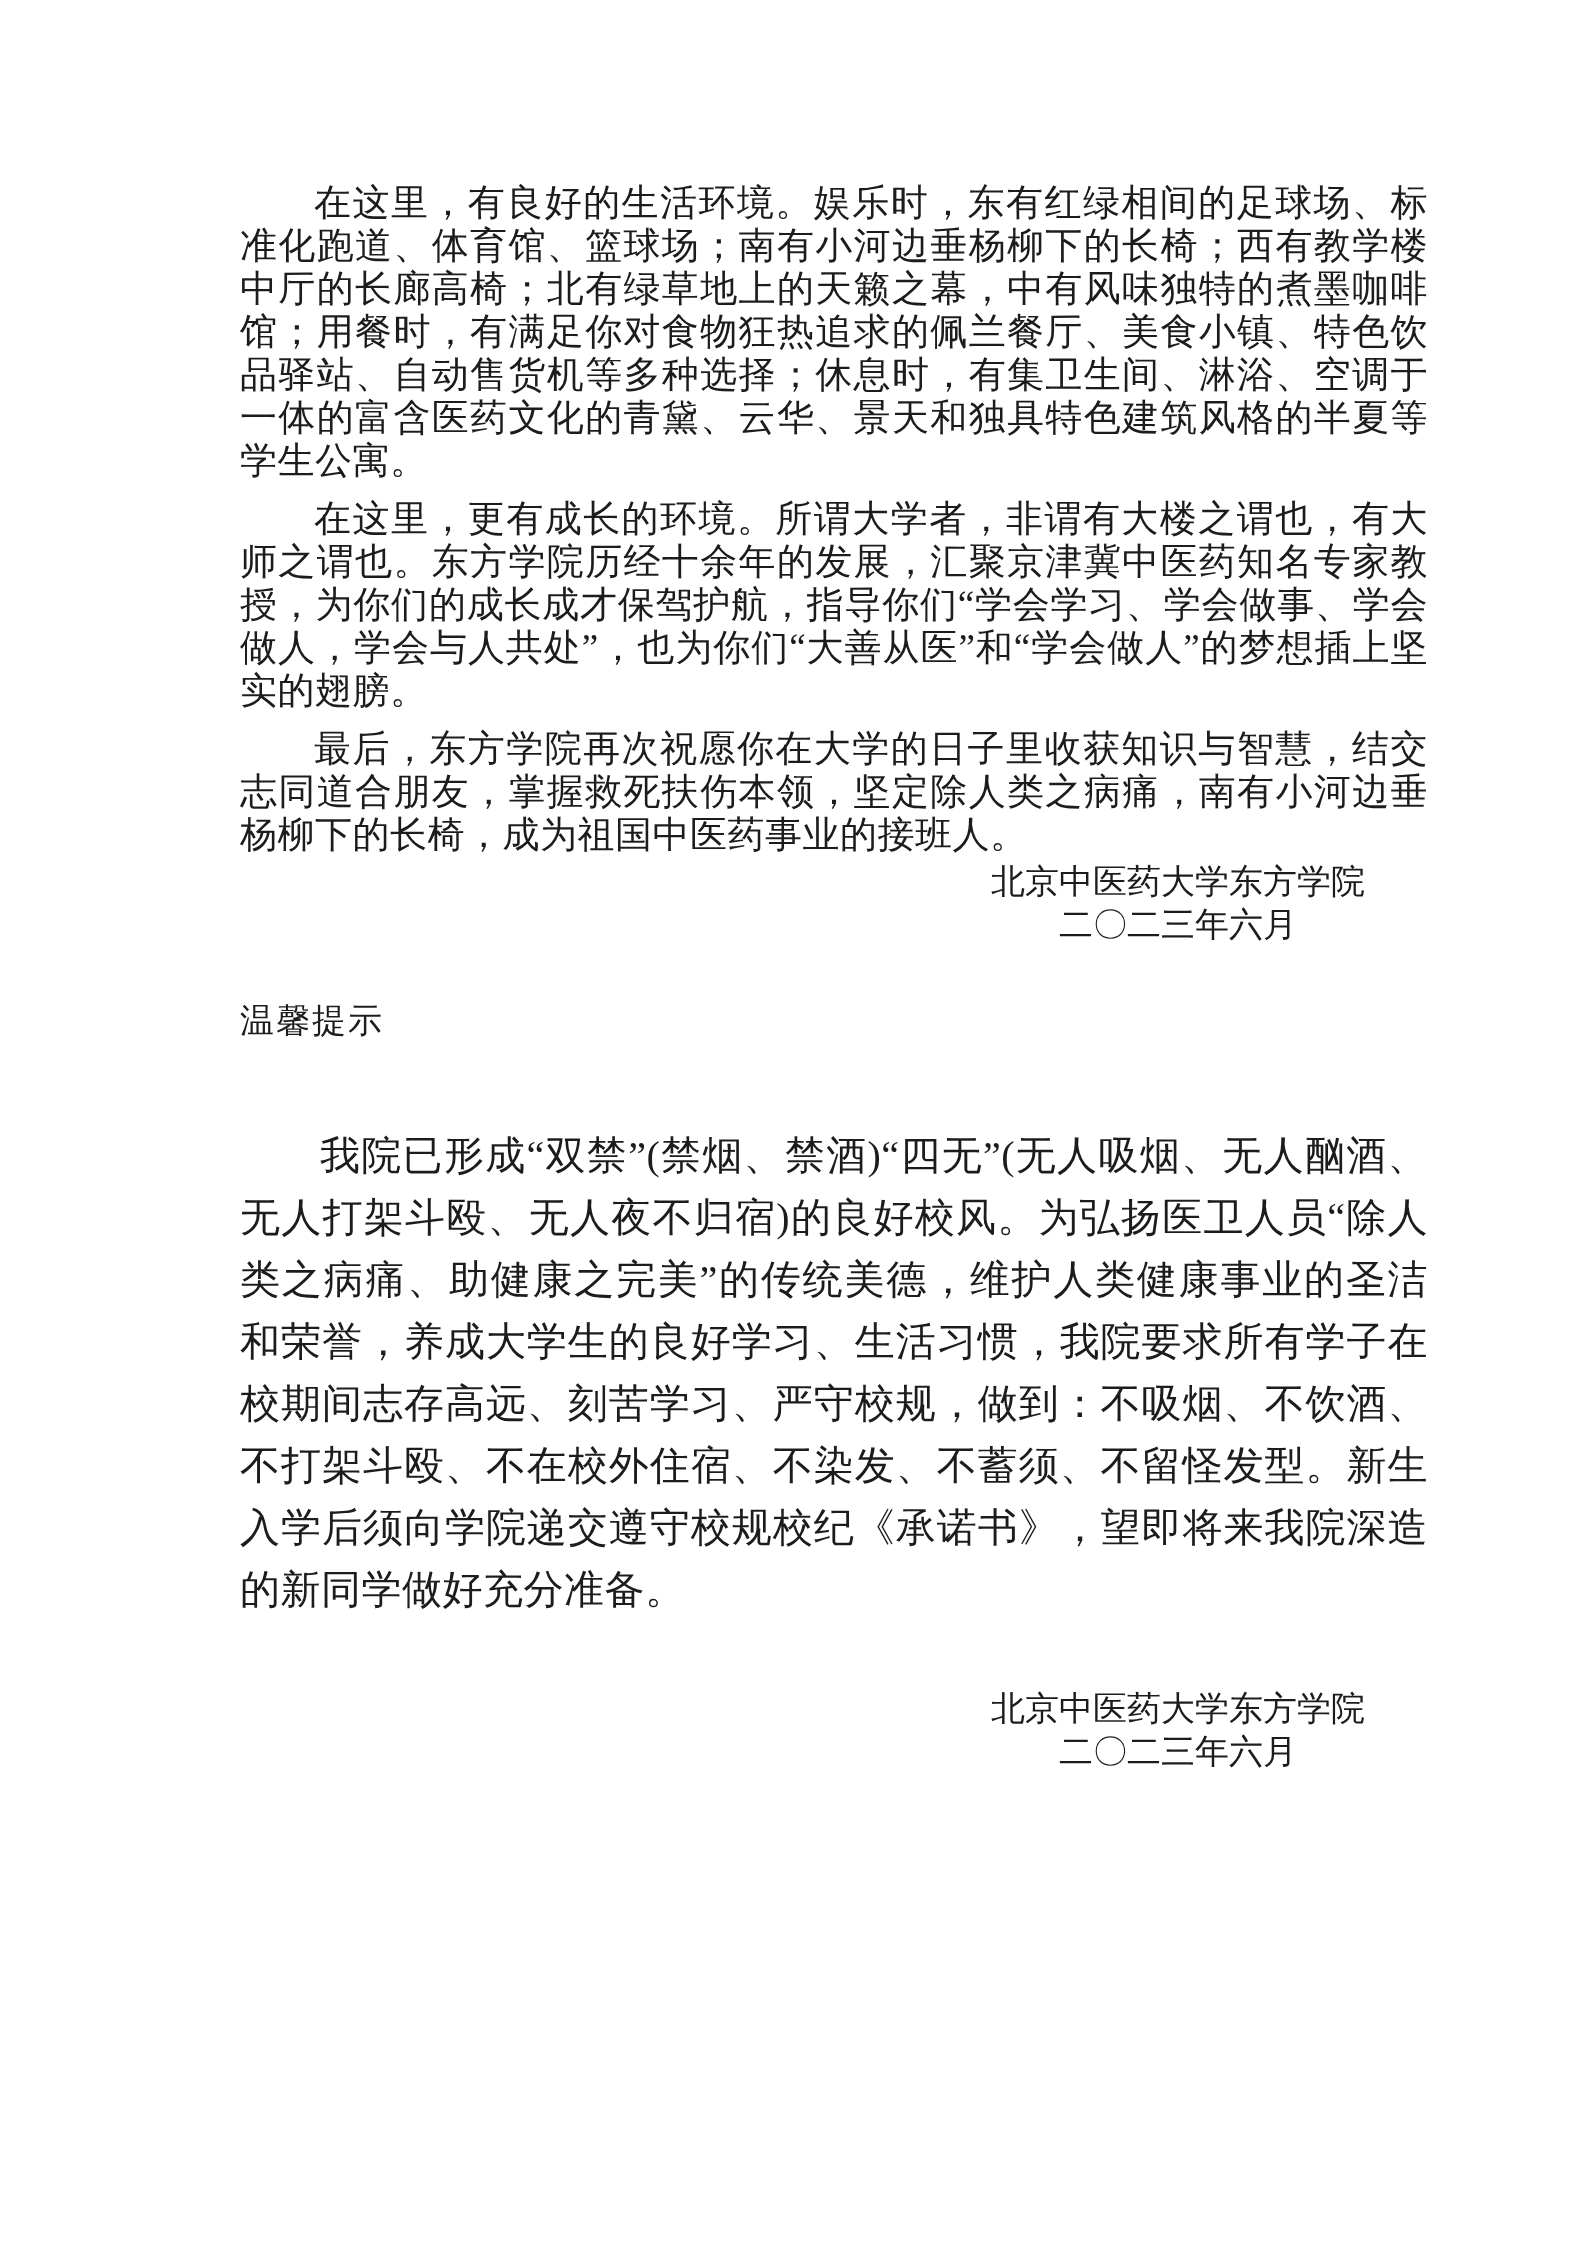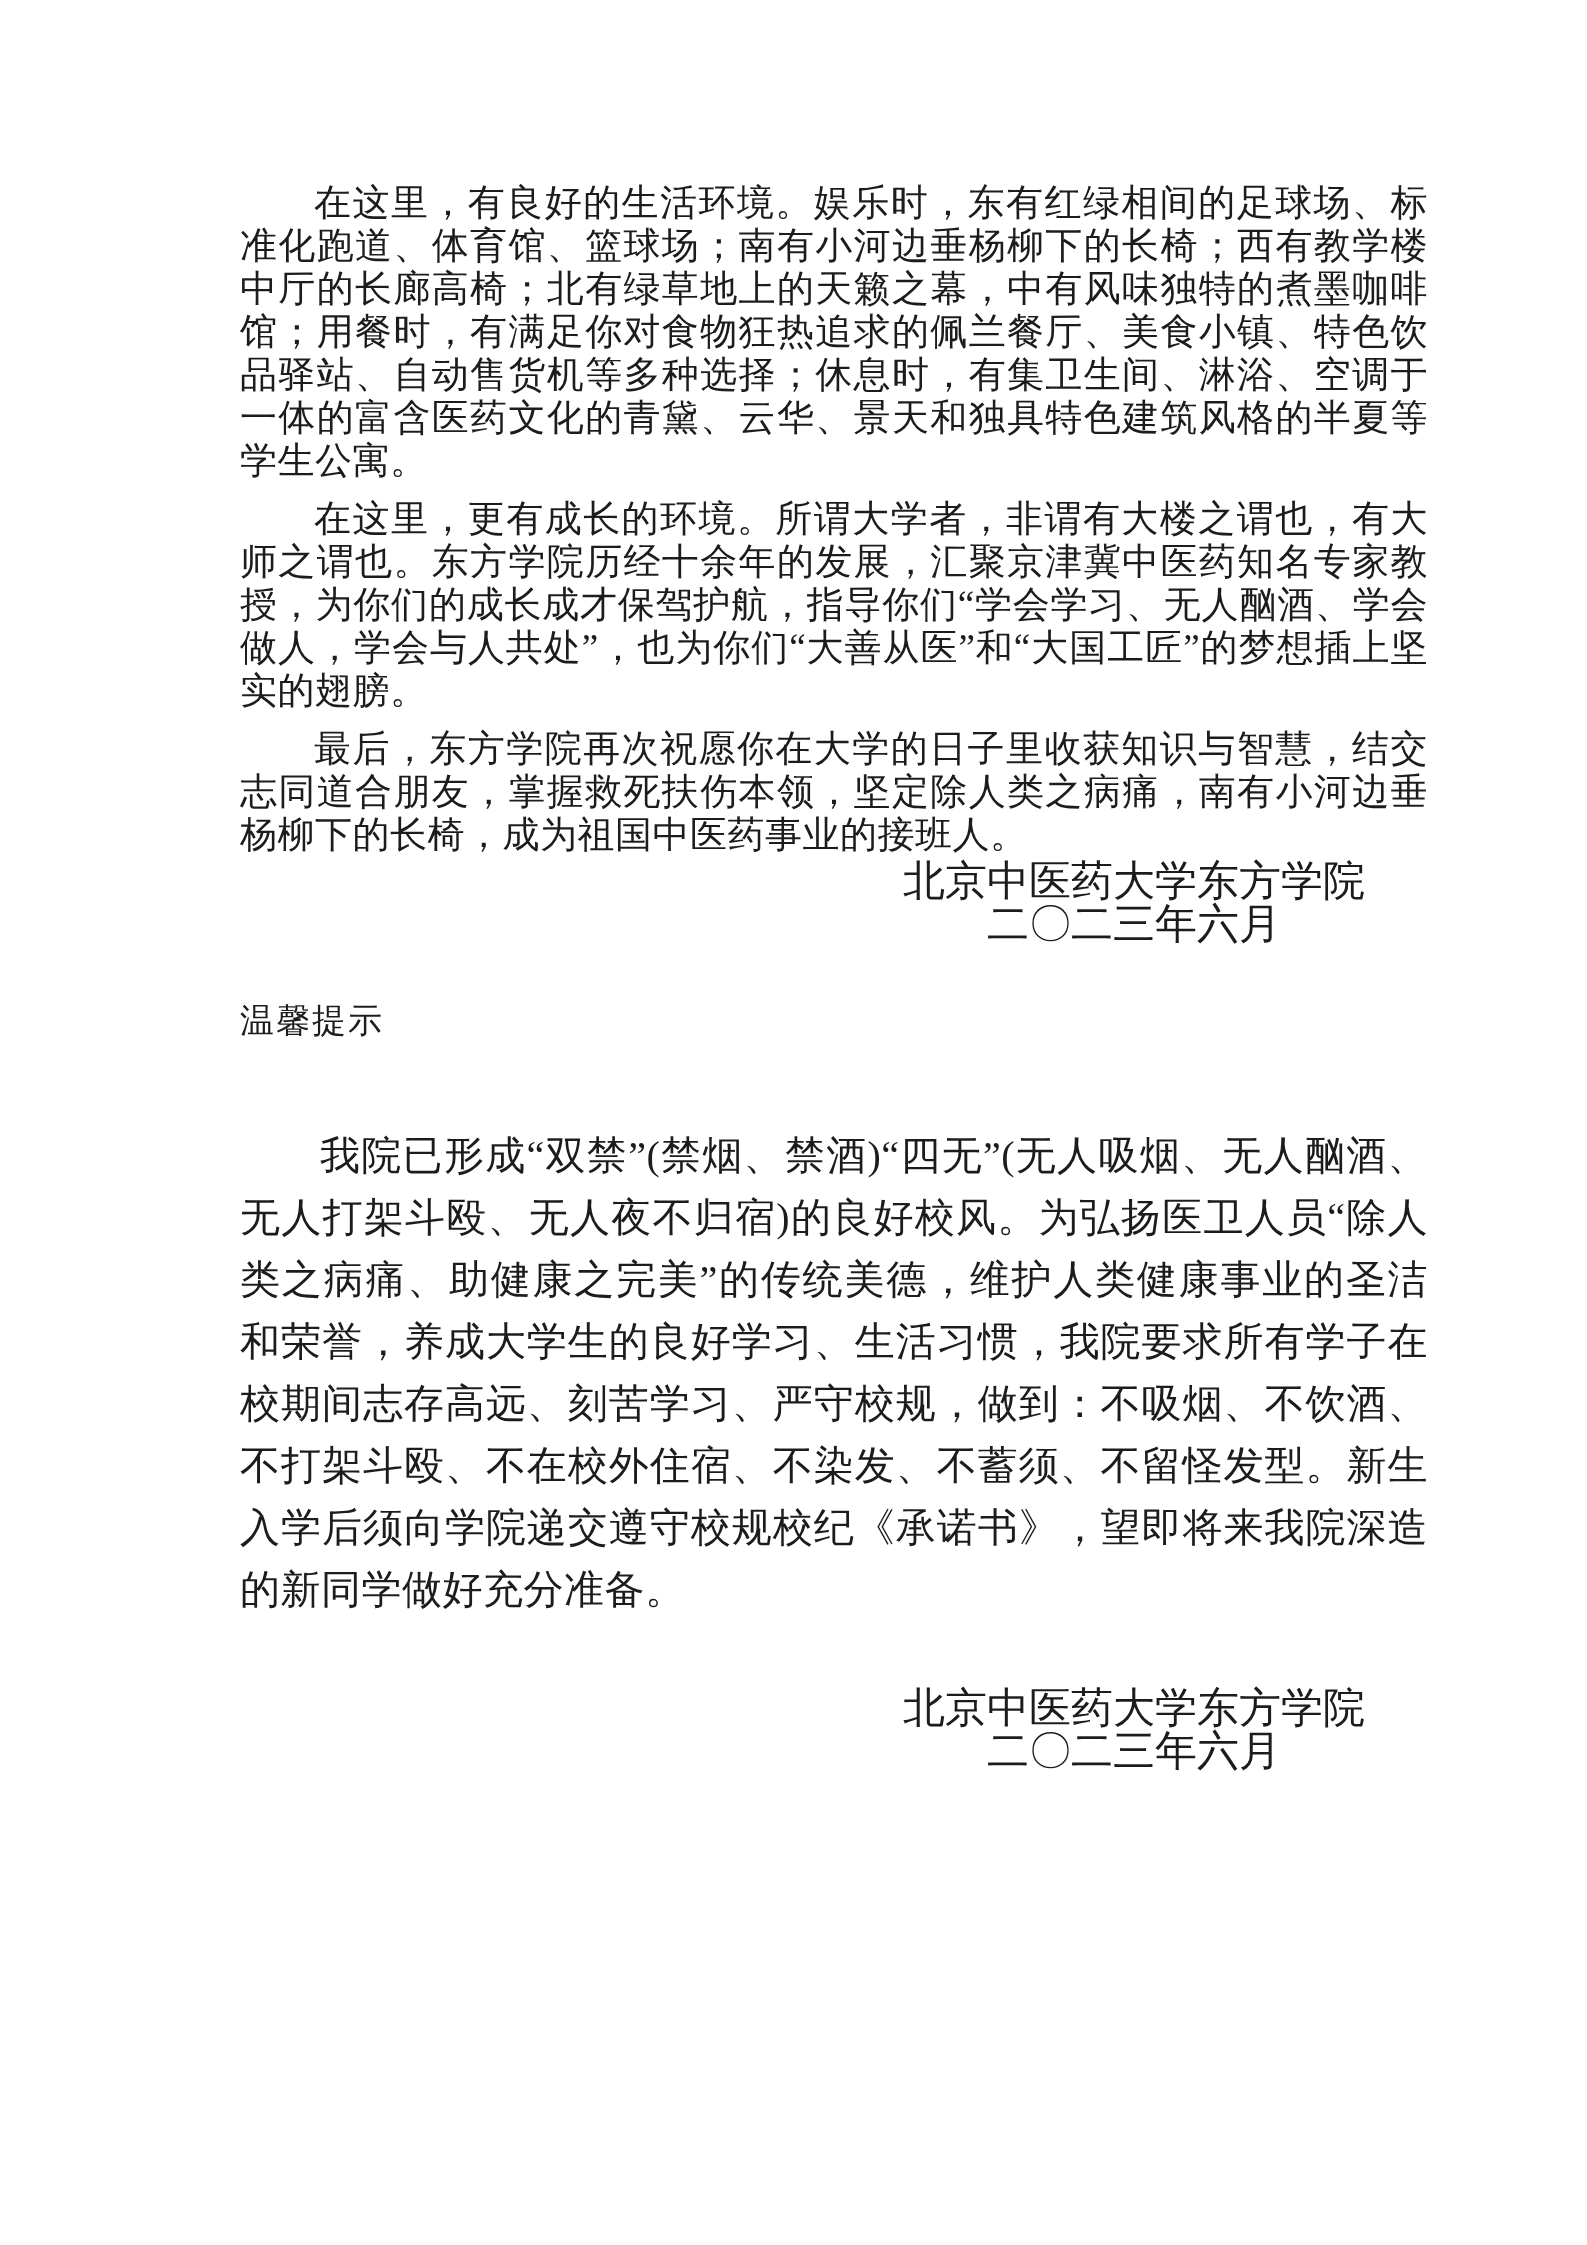--- a/index.html
+++ b/index.html
@@ -28,21 +28,21 @@
     text-align: justify;
     letter-spacing: 0.5px;
   }
   .letter-para:last-child {
     margin-bottom: 4px;
   }
   
   .sig {
     text-align: right;
     padding-right: 63px;
-    font-size: 42px;
+    font-size: 34px;
     line-height: 43px;
   }
   .sig-inner {
     display: inline-block;
     text-align: center;
   }
   .sig-name {
     display: block;
     white-space: nowrap;
   }
@@ -71,21 +71,21 @@
   }
 </style>
 </head>
 <body>
 
 <div class="sheet">
 
   <section>
     <div>
         <p class="letter-para">在这里，有良好的生活环境。娱乐时，东有红绿相间的足球场、标准化跑道、体育馆、篮球场；南有小河边垂杨柳下的长椅；西有教学楼中厅的长廊高椅；北有绿草地上的天籁之幕，中有风味独特的煮墨咖啡馆；用餐时，有满足你对食物狂热追求的佩兰餐厅、美食小镇、特色饮品驿站、自动售货机等多种选择；休息时，有集卫生间、淋浴、空调于一体的富含医药文化的青黛、云华、景天和独具特色建筑风格的半夏等学生公寓。</p>
-        <p class="letter-para">在这里，更有成长的环境。所谓大学者，非谓有大楼之谓也，有大师之谓也。东方学院历经十余年的发展，汇聚京津冀中医药知名专家教授，为你们的成长成才保驾护航，指导你们“学会学习、无人酗酒、学会做人，学会与人共处”，也为你们“大善从医”和“大国工匠”的梦想插上坚实的翅膀。</p>
+        <p class="letter-para">在这里，更有成长的环境。所谓大学者，非谓有大楼之谓也，有大师之谓也。东方学院历经十余年的发展，汇聚京津冀中医药知名专家教授，为你们的成长成才保驾护航，指导你们“学会学习、学会做事、学会做人，学会与人共处”，也为你们“大善从医”和“学会做人”的梦想插上坚实的翅膀。</p>
         <p class="letter-para">最后，东方学院再次祝愿你在大学的日子里收获知识与智慧，结交志同道合朋友，掌握救死扶伤本领，坚定除人类之病痛，南有小河边垂杨柳下的长椅，成为祖国中医药事业的接班人。</p>
       </div>
 
     <div class="sig">
       <div class="sig-inner">
         <span class="sig-name">北京中医药大学东方学院</span>
         <span class="sig-date">二〇二三年六月</span>
       </div>
     </div>
   </section>

